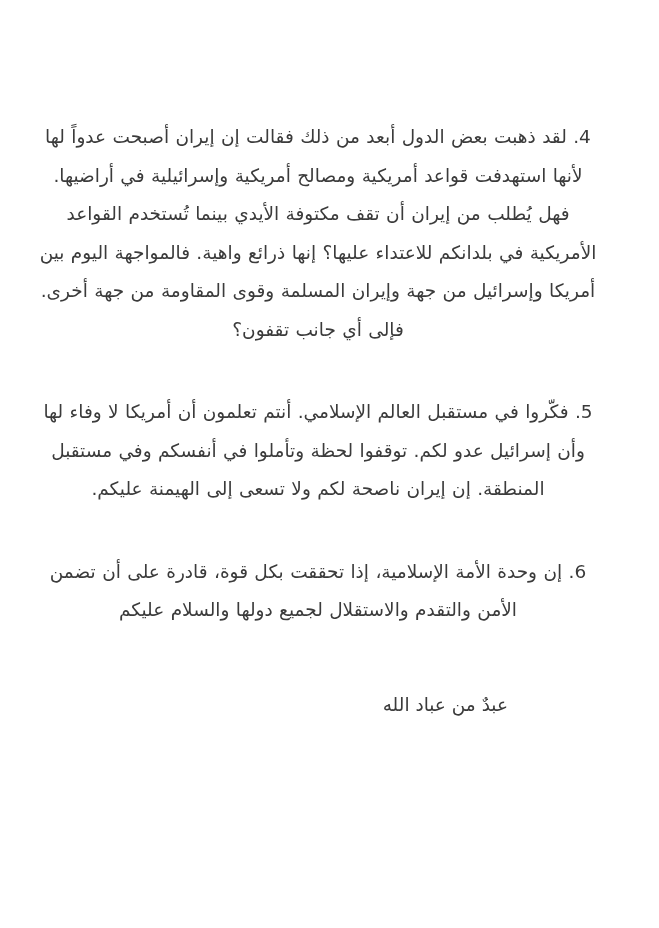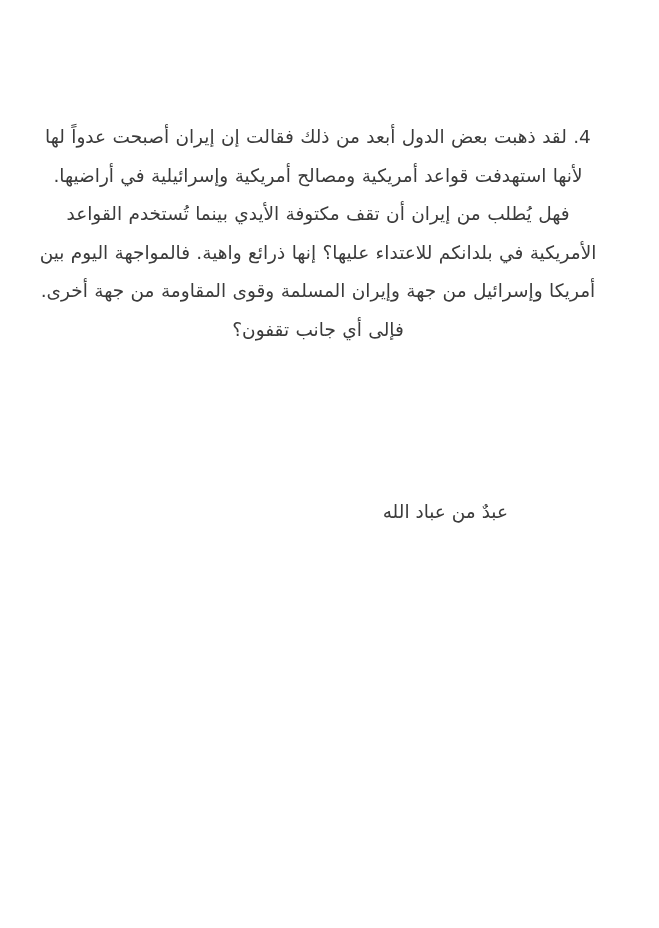--- a/index.html
+++ b/index.html
@@ -81,23 +81,25 @@
 </head>
 <body>
 
 <div class="page">
   <div class="doc-body">
 
     <p class="para">4. لقد ذهبت بعض الدول أبعد من ذلك فقالت إن إيران أصبحت عدواً لها لأنها استهدفت قواعد أمريكية ومصالح أمريكية وإسرائيلية في أراضيها. فهل يُطلب من إيران أن تقف مكتوفة الأيدي بينما تُستخدم القواعد الأمريكية في بلدانكم للاعتداء عليها؟ إنها ذرائع واهية. فالمواجهة اليوم بين أمريكا وإسرائيل من جهة وإيران المسلمة وقوى المقاومة من جهة أخرى. فإلى أي جانب تقفون؟</p>
 
     <div class="gap-para"></div>
 
+    <p class="para">5. فكّروا في مستقبل العالم الإسلامي. أنتم تعلمون أن أمريكا لا وفاء لها وأن إسرائيل عدو لكم. توقفوا لحظة وتأملوا في أنفسكم وفي مستقبل المنطقة. إن إيران ناصحة لكم ولا تسعى إلى الهيمنة عليكم.</p>
 
     <div class="gap-para"></div>
 
+    <p class="para">6. إن وحدة الأمة الإسلامية، إذا تحققت بكل قوة، قادرة على أن تضمن الأمن والتقدم والاستقلال لجميع دولها والسلام عليكم</p>
 
     <div class="gap-sign"></div>
 
     <div class="signature signature-block">
       <span class="sign-line">عبدٌ من عباد الله</span>
     </div>
 
   </div>
 </div>
 

